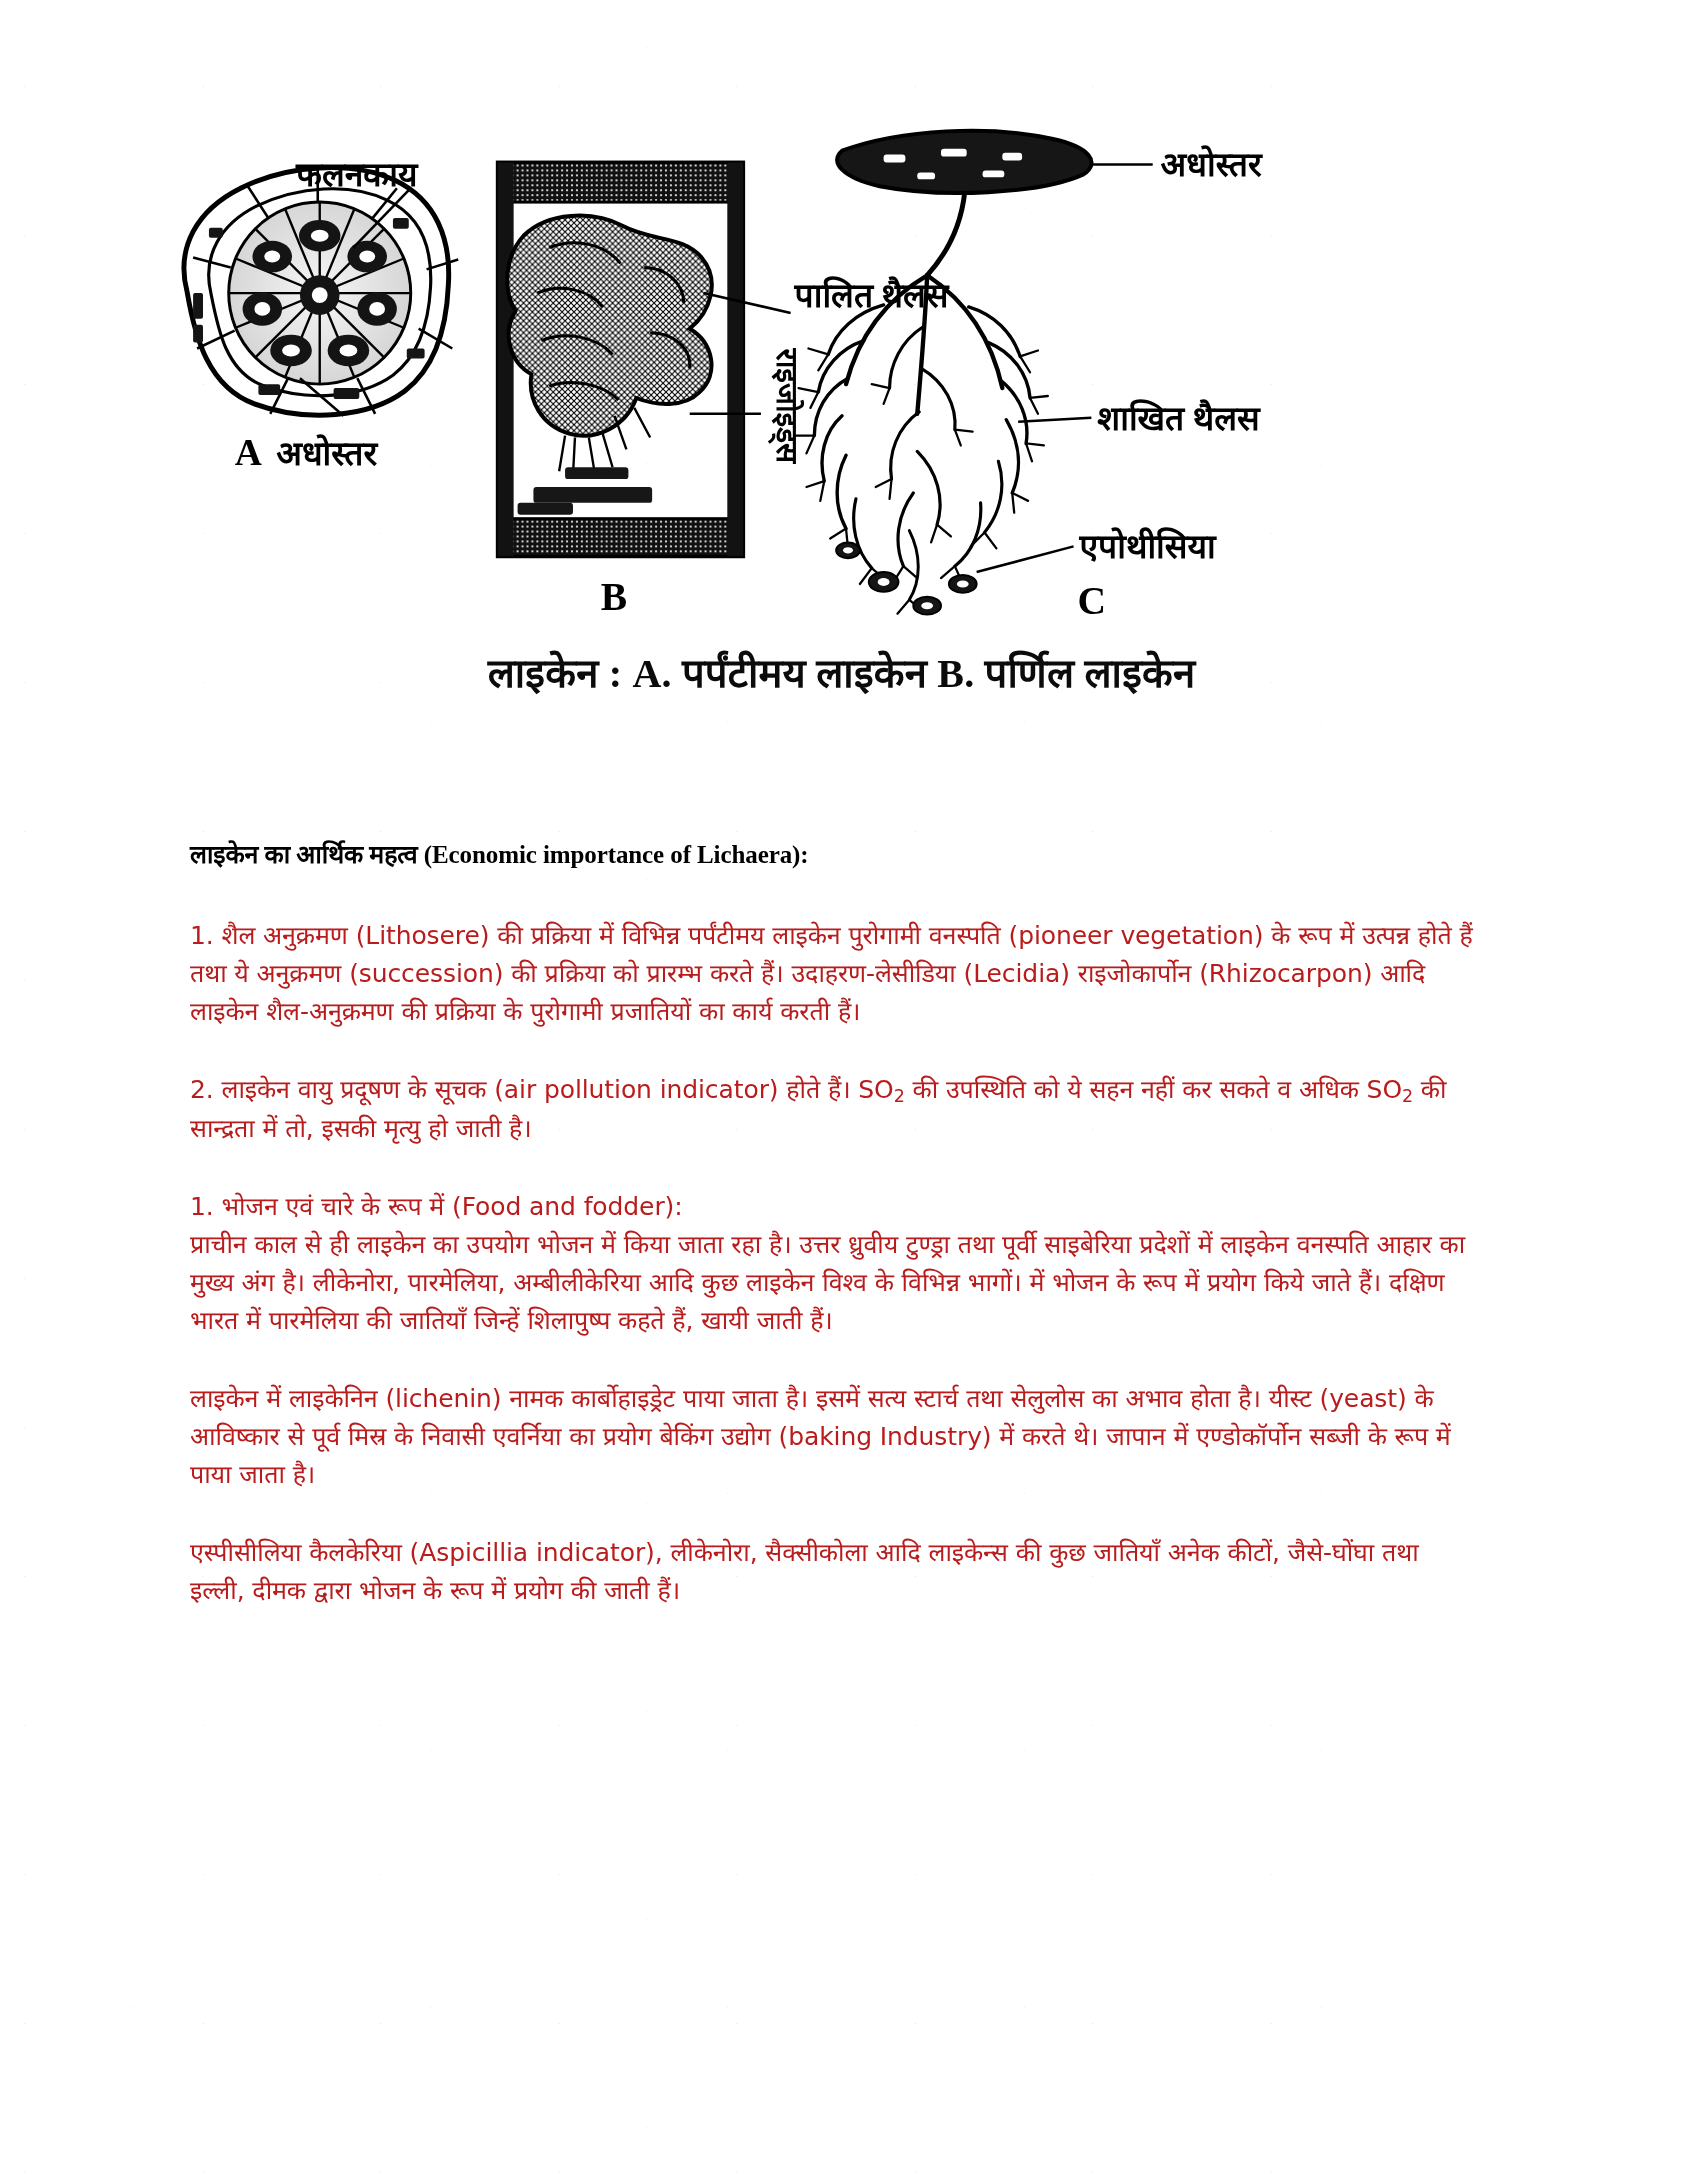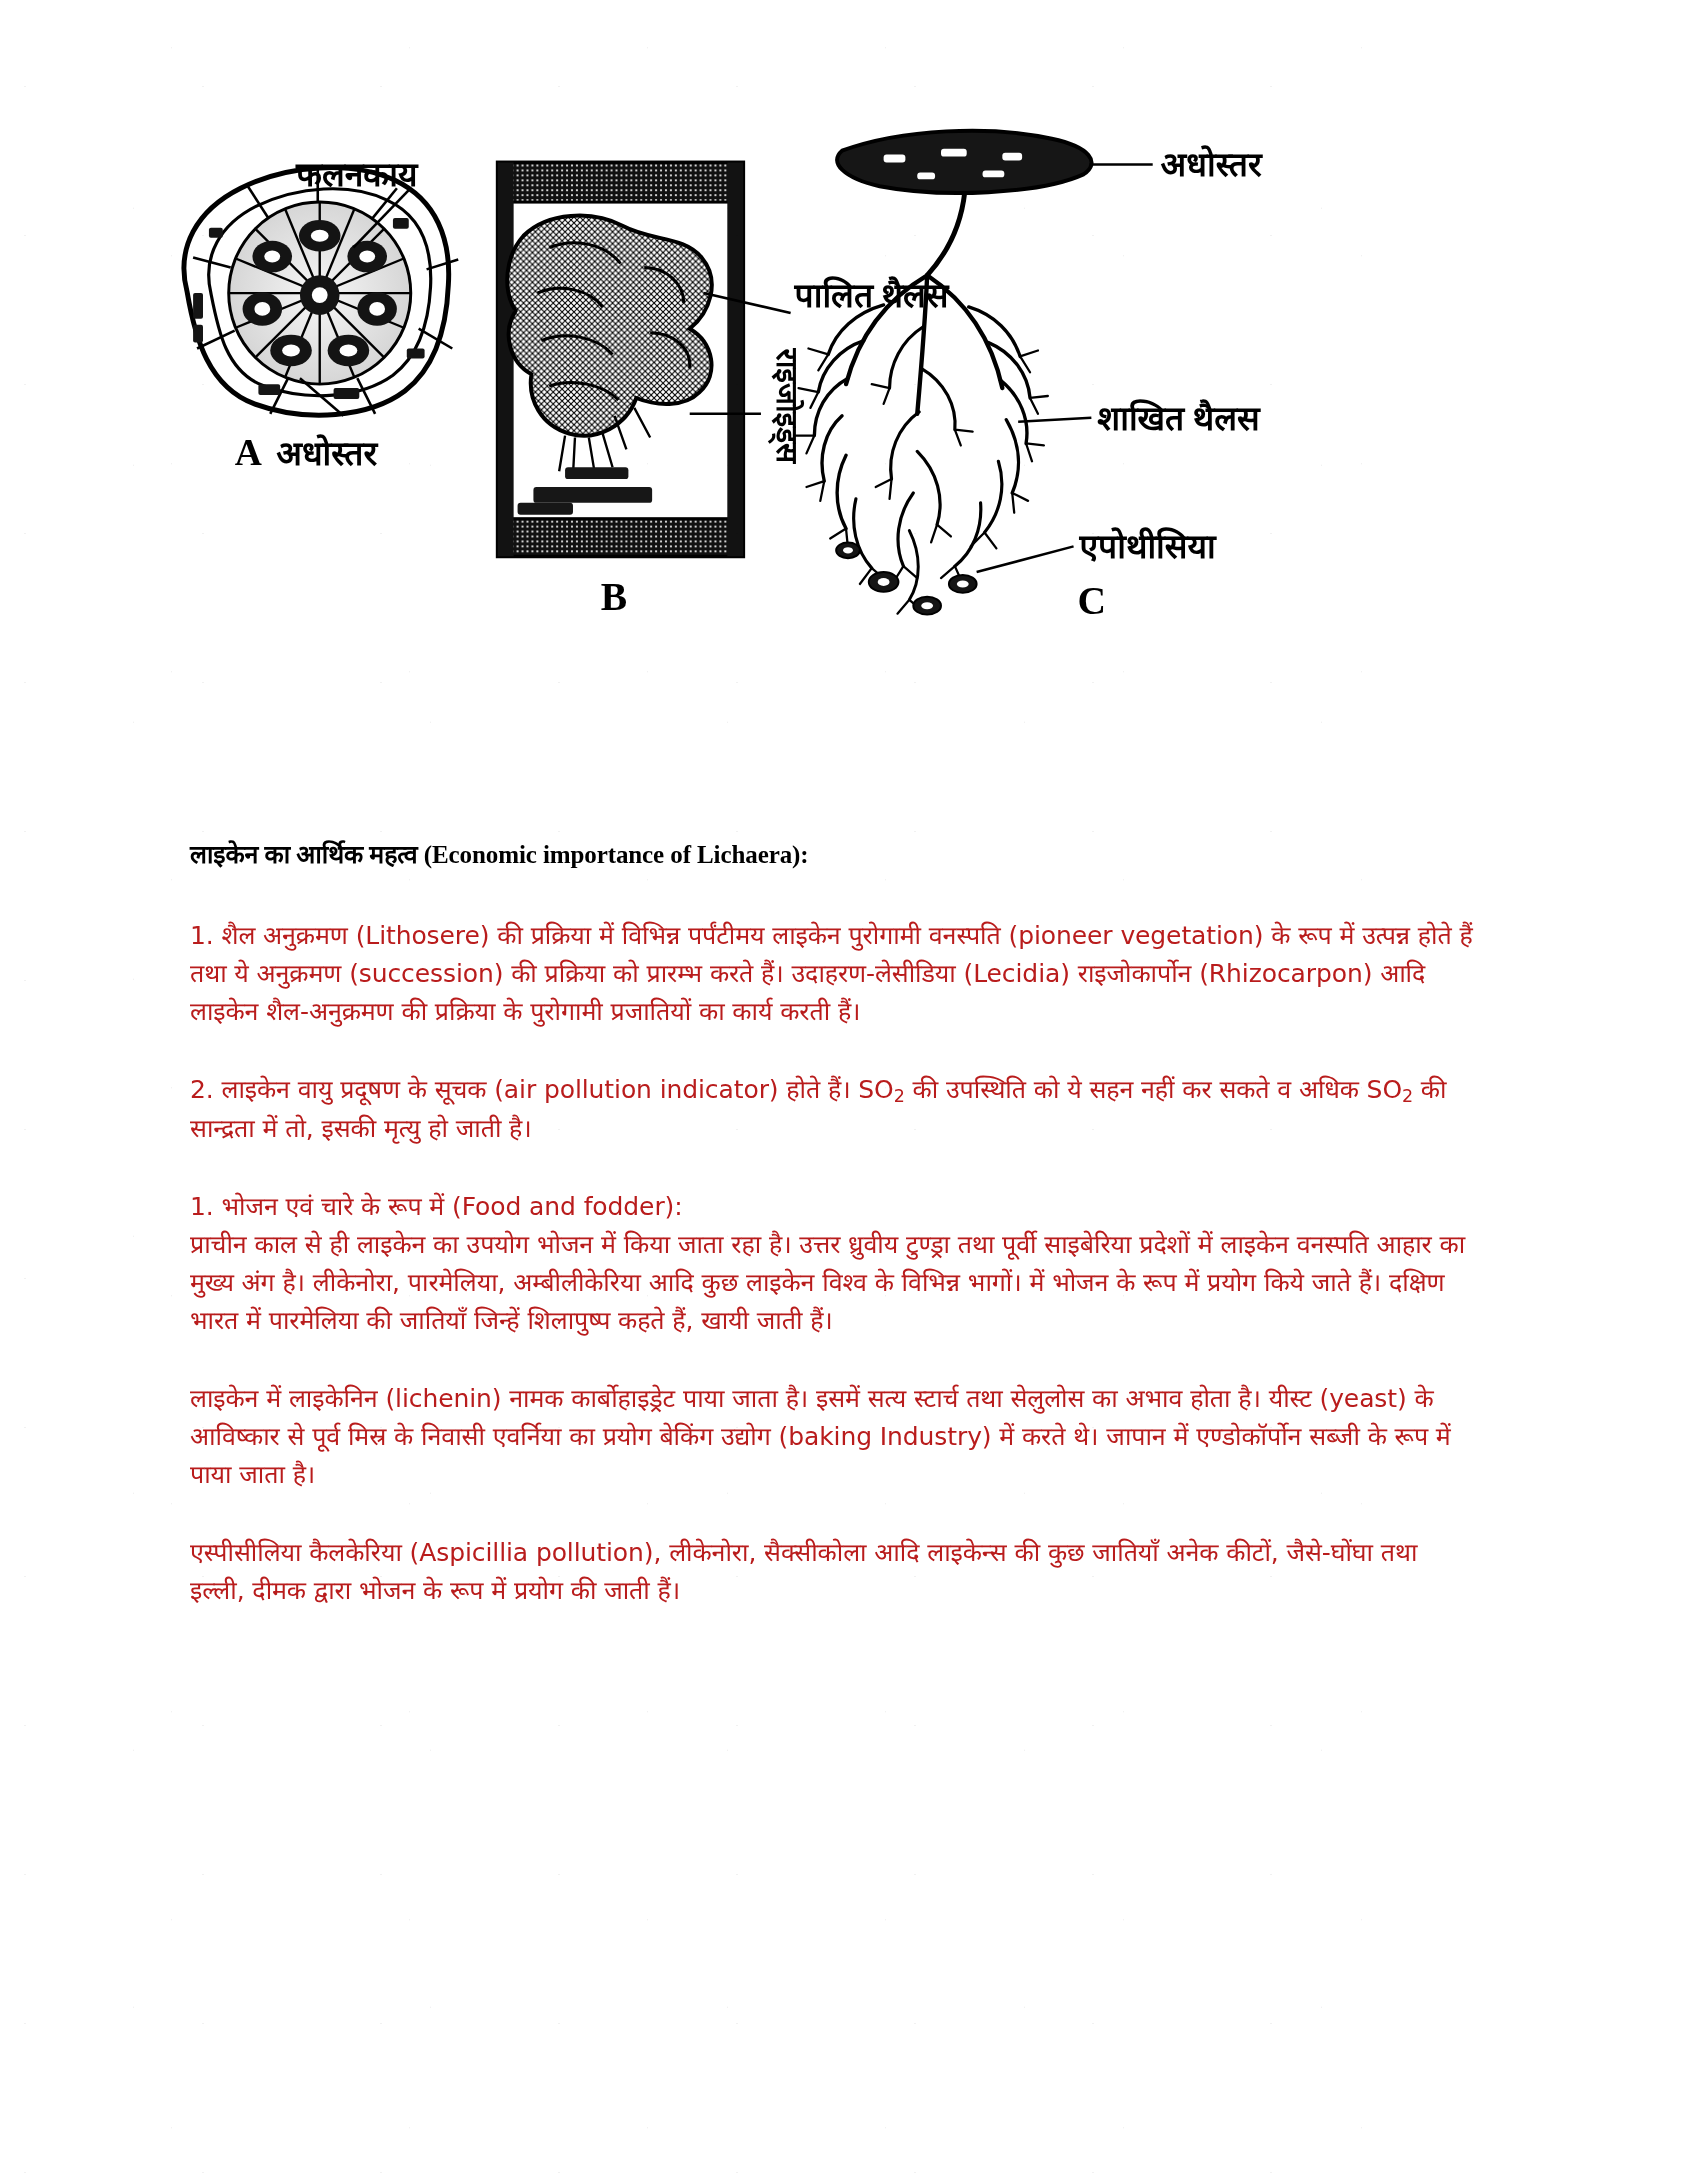--- a/index.html
+++ b/index.html
@@ -363,37 +363,38 @@
           <text x="958" y="314" font-size="34" font-weight="bold">शाखित थैलस</text>
 
           <text x="940" y="444" font-size="34" font-weight="bold">एपोथीसिया</text>
 
           <text x="938" y="500" font-size="40" font-weight="bold">C</text>
         </g>
       </svg>
     </div>
 
     <div class="fig-caption">
+      <span class="cap-line">लाइकेन : A. पर्पंटीमय लाइकेन B. पर्णिल लाइकेन</span>
     </div>
   </div>
 
   <div class="content">
 
     <div class="heading">लाइकेन का आर्थिक महत्व (Economic importance of Lichaera):</div>
 
     <p class="para">1. शैल अनुक्रमण (Lithosere) की प्रक्रिया में विभिन्न पर्पंटीमय लाइकेन पुरोगामी वनस्पति (pioneer vegetation) के रूप में उत्पन्न होते हैं तथा ये अनुक्रमण (succession) की प्रक्रिया को प्रारम्भ करते हैं। उदाहरण-लेसीडिया (Lecidia) राइजोकार्पोन (Rhizocarpon) आदि लाइकेन शैल-अनुक्रमण की प्रक्रिया के पुरोगामी प्रजातियों का कार्य करती हैं।</p>
 
     <p class="para">
       <span>2. लाइकेन वायु प्रदूषण के सूचक (air pollution indicator) होते हैं। SO</span><sub>2</sub><span> की उपस्थिति को ये सहन नहीं कर सकते व अधिक SO</span><sub>2</sub><span> की सान्द्रता में तो, इसकी मृत्यु हो जाती है।</span>
     </p>
 
     <p class="para tight">1. भोजन एवं चारे के रूप में (Food and fodder):</p>
 
     <p class="para sub">प्राचीन काल से ही लाइकेन का उपयोग भोजन में किया जाता रहा है। उत्तर ध्रुवीय टुण्ड्रा तथा पूर्वी साइबेरिया प्रदेशों में लाइकेन वनस्पति आहार का मुख्य अंग है। लीकेनोरा, पारमेलिया, अम्बीलीकेरिया आदि कुछ लाइकेन विश्व के विभिन्न भागों। में भोजन के रूप में प्रयोग किये जाते हैं। दक्षिण भारत में पारमेलिया की जातियाँ जिन्हें शिलापुष्प कहते हैं, खायी जाती हैं।</p>
 
     <p class="para">लाइकेन में लाइकेनिन (lichenin) नामक कार्बोहाइड्रेट पाया जाता है। इसमें सत्य स्टार्च तथा सेलुलोस का अभाव होता है। यीस्ट (yeast) के आविष्कार से पूर्व मिस्र के निवासी एवर्निया का प्रयोग बेकिंग उद्योग (baking Industry) में करते थे। जापान में एण्डोकॉर्पोन सब्जी के रूप में पाया जाता है।</p>
 
-    <p class="para">एस्पीसीलिया कैलकेरिया (Aspicillia pollution), लीकेनोरा, सैक्सीकोला आदि लाइकेन्स की कुछ जातियाँ अनेक कीटों, जैसे-घोंघा तथा इल्ली, दीमक द्वारा भोजन के रूप में प्रयोग की जाती हैं।</p>
+    <p class="para">एस्पीसीलिया कैलकेरिया (Aspicillia indicator), लीकेनोरा, सैक्सीकोला आदि लाइकेन्स की कुछ जातियाँ अनेक कीटों, जैसे-घोंघा तथा इल्ली, दीमक द्वारा भोजन के रूप में प्रयोग की जाती हैं।</p>
   </div>
 
   <div class="speckle"></div>
 </div>
 
 
 </body></html>

